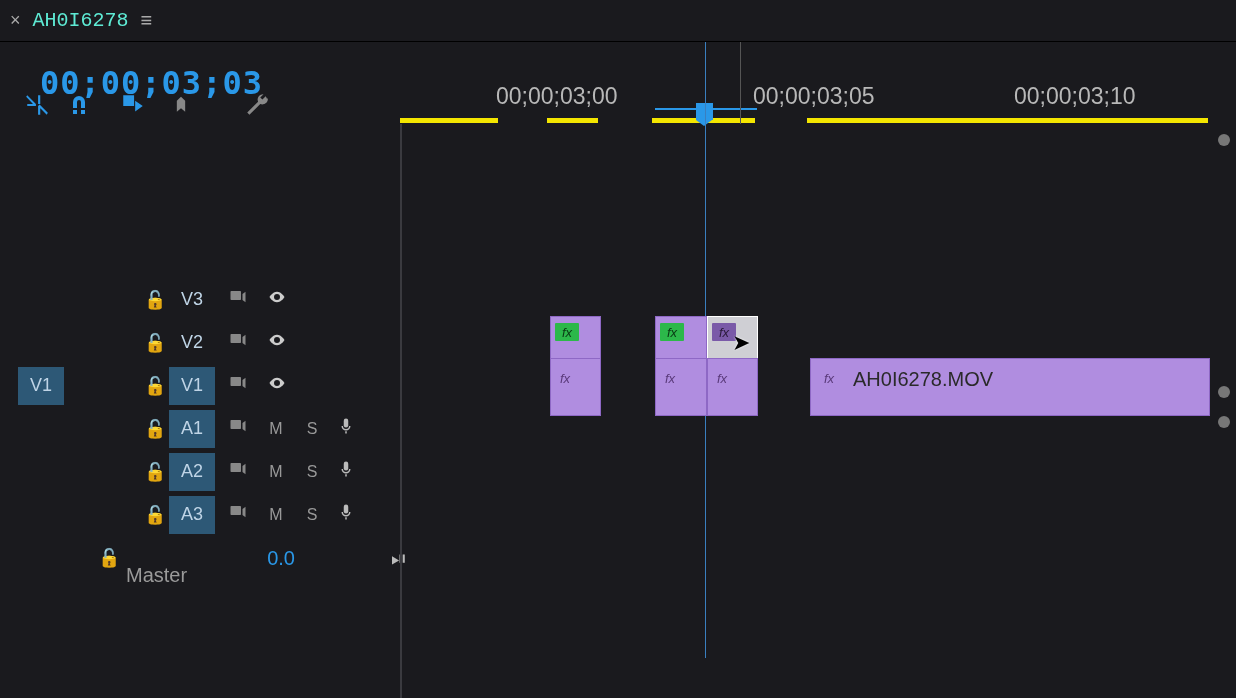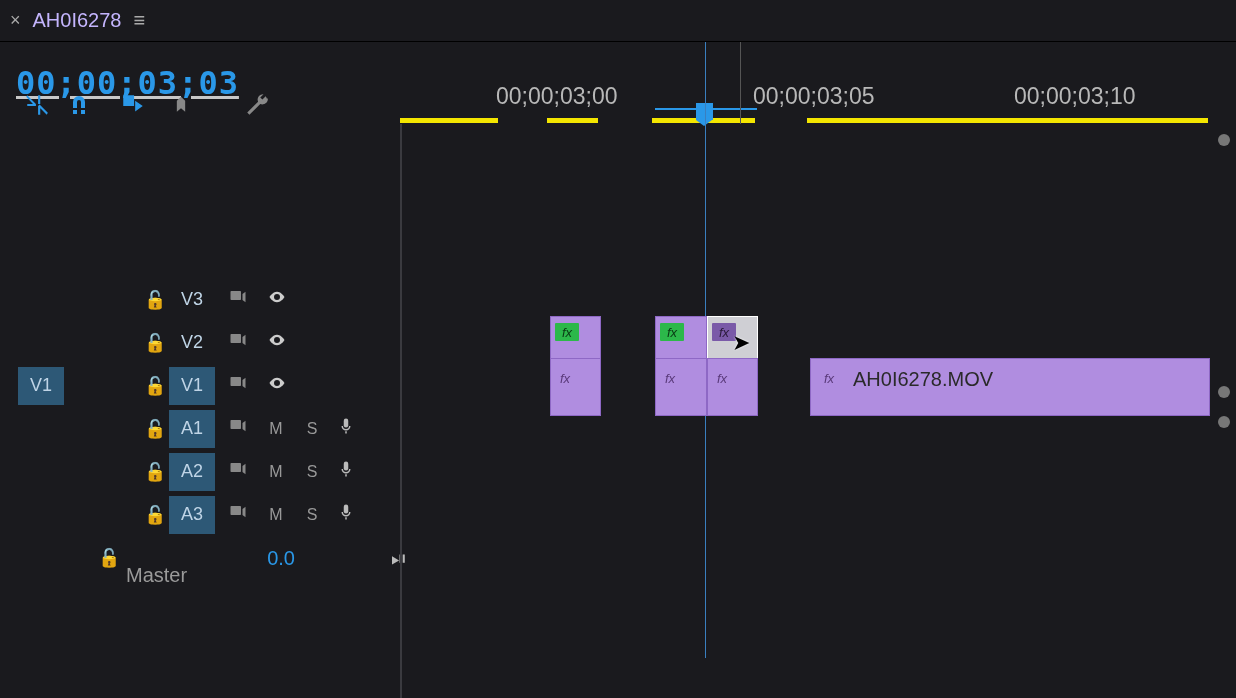--- a/index.html
+++ b/index.html
@@ -14,29 +14,28 @@
     
     .header {
       height: 42px;
       display: flex;
       align-items: center;
       padding: 0 6px;
       gap: 8px;
       border-bottom: 1px solid #000;
     }
     .close-x { color: #aaa; font-size: 18px; cursor: pointer; padding: 0 4px; }
-    .seq-name { color: #c4b5fd; font-size: 20px; font-weight: 500; }
+    .seq-name { color: #5eead4; font-size: 20px; font-weight: 500; font-family: Liberation Mono, monospace; }
     .hamburger { color: #aaa; font-size: 20px; padding: 0 4px; cursor: pointer; }
     
     .subhead {
       display: flex;
       align-items: center;
       height: 82px;
-      padding-left: 16px;
-      text-decoration: underline;
+      padding-left: 40px;
     }
     .timecode {
       color: #2a98e8;
       font-family: "Consolas", monospace;
       font-size: 32px;
       font-weight: 600;
       letter-spacing: 1px;
     }
     .toolrow {
       position: absolute;

